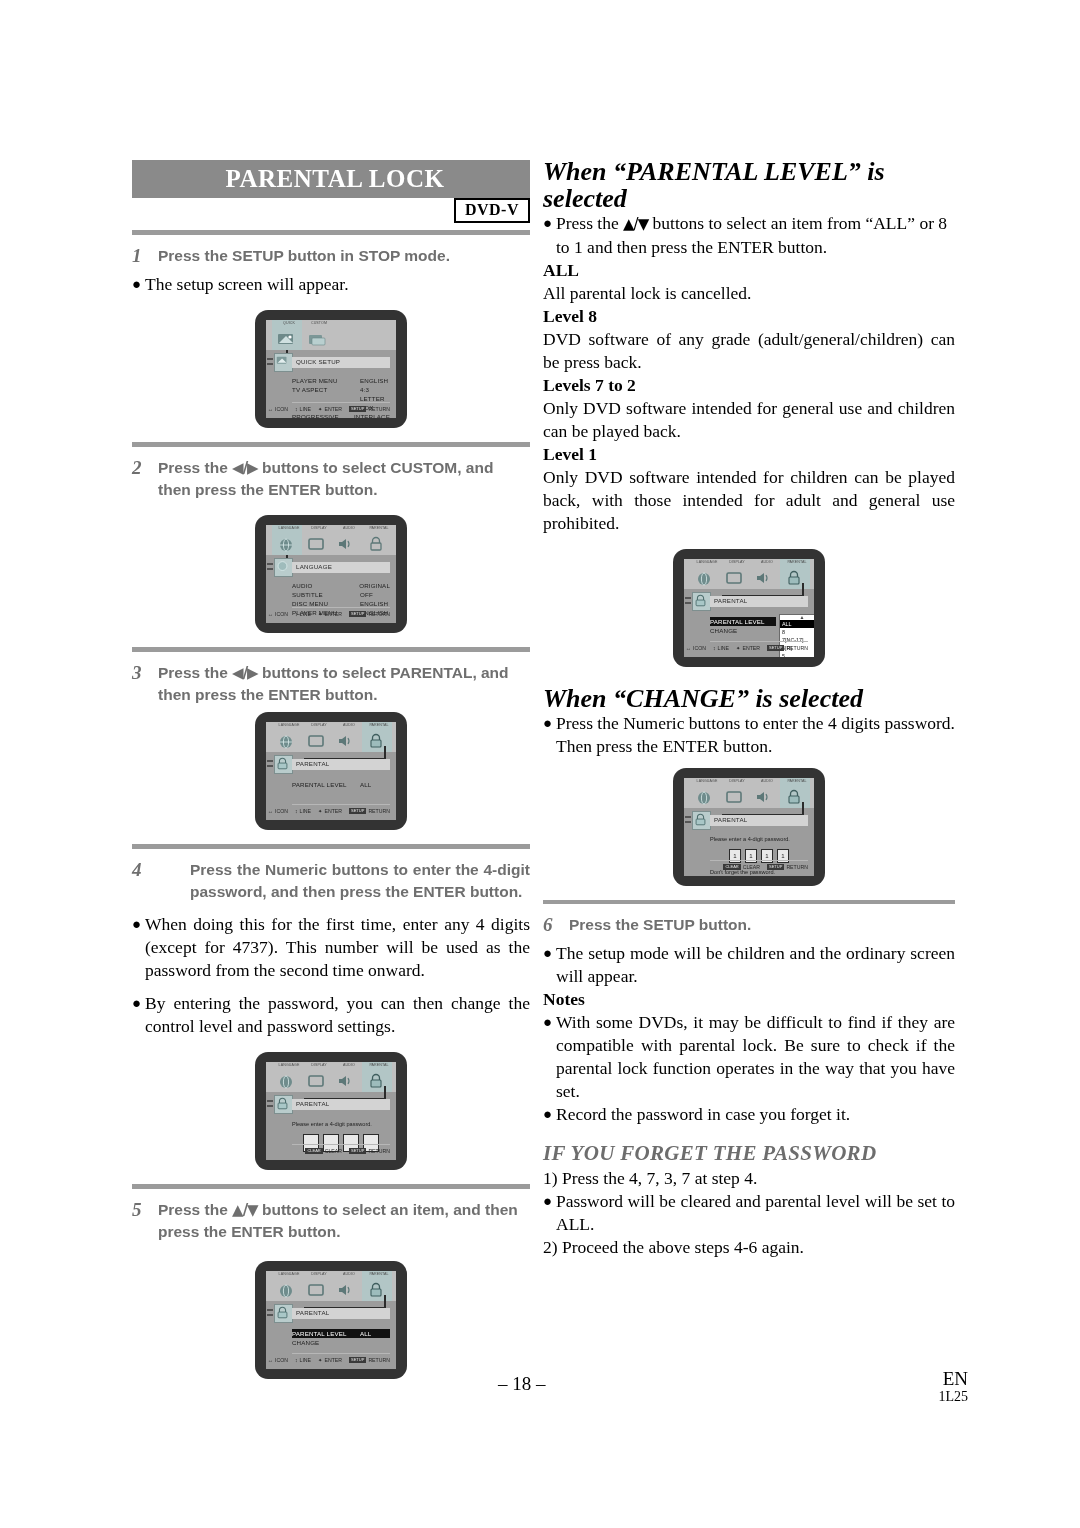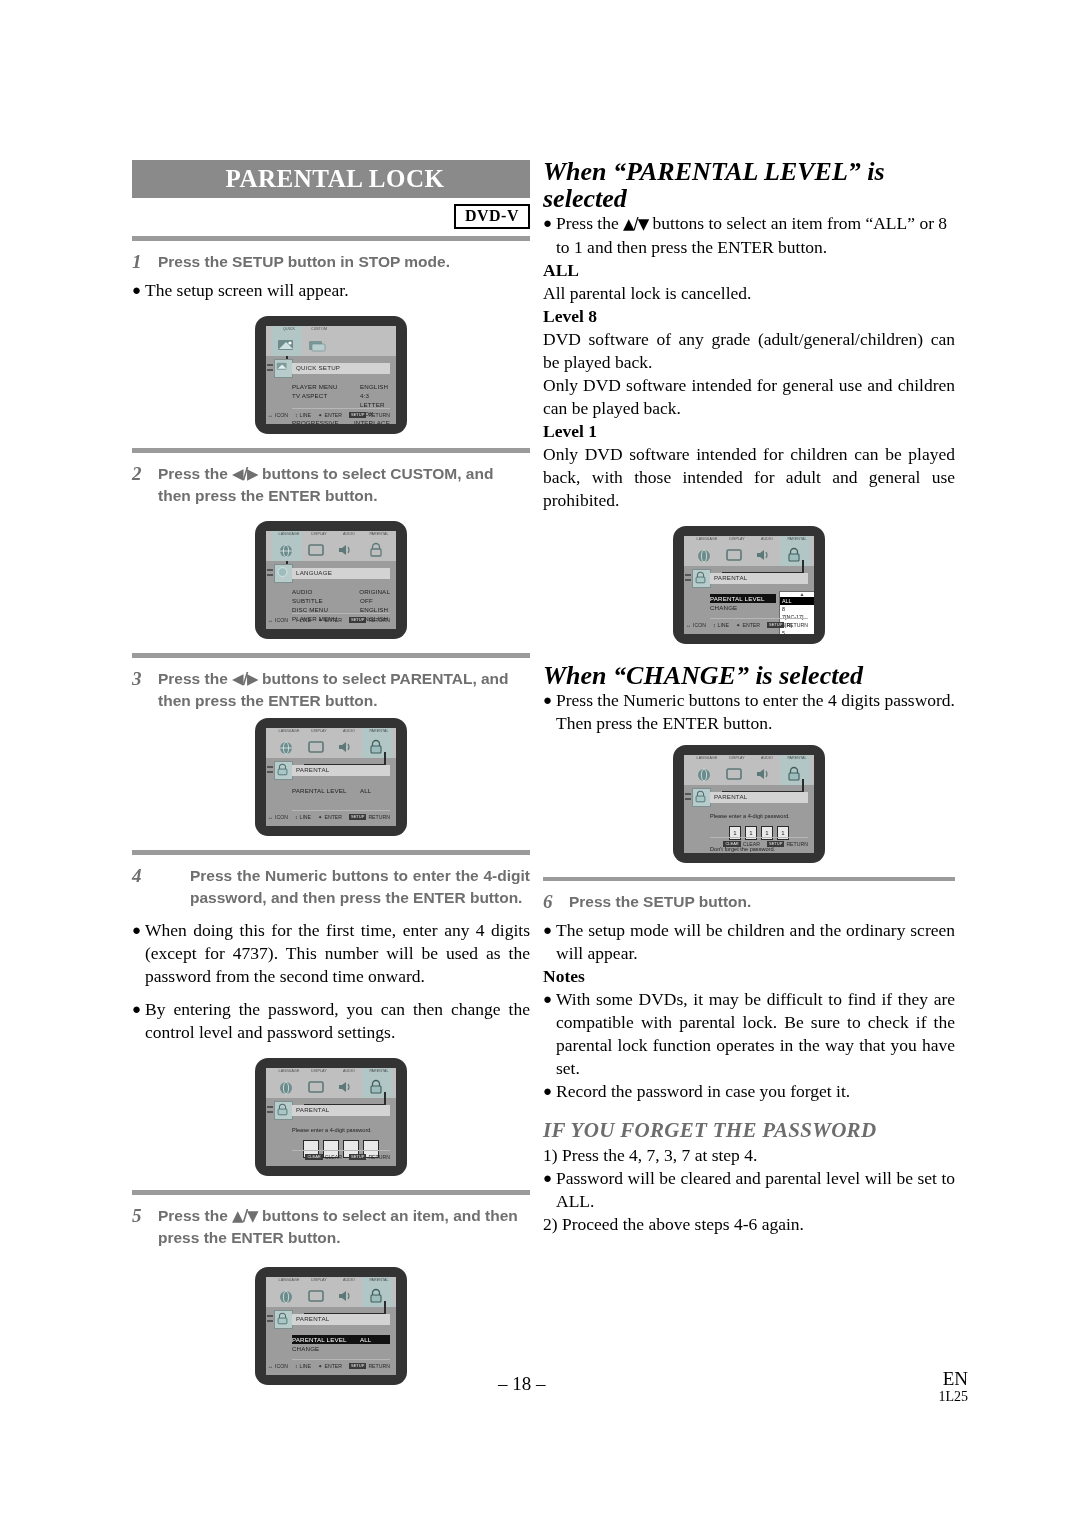--- a/index.html
+++ b/index.html
@@ -13,21 +13,21 @@
   
   .col-left{position:absolute;left:132px;top:160px;width:398px;}
   .col-right{position:absolute;left:543px;top:158px;width:412px;}
 
   
   .banner{
     background:#8a8a8a;color:#fff;height:38px;line-height:38px;
     text-align:center;font-family:"Liberation Serif",serif;
     font-weight:bold;font-size:25px;letter-spacing:.5px;padding-left:8px;
   }
-  .dvdv-row{height:32px;position:relative;margin-top:6px;}
+  .dvdv-row{height:32px;position:relative;}
   .dvdv{
     position:absolute;right:0;top:0;border:2px solid #000;
     padding:1px 9px 2px 9px;font-weight:bold;font-size:16px;
     font-family:"Liberation Serif",serif;letter-spacing:.5px;
   }
 
   
   .rule{height:5px;background:#9b9b9b;width:100%;}
   .rule.thin{height:4px;}
   .sp6{height:6px;}
@@ -602,22 +602,23 @@
 
     <div class="para">
       <div class="bullet">●</div>
       <div class="ptxt noj"><span>Press the</span> <span class="arrowglyph">▲/▼</span> <span>buttons to select an item from “ALL” or 8 to 1 and then press the ENTER button.</span></div>
     </div>
 
     <div class="bold">ALL</div>
     <div class="plain noj">All parental lock is cancelled.</div>
 
     <div class="bold">Level 8</div>
-    <div class="plain">DVD software of any grade (adult/general/children) can be played back.</div>
-
+    <div class="plain">DVD software of any grade (adult/general/children) can be press back.</div>
+
+    <div class="bold">Levels 7 to 2</div>
     <div class="plain">Only DVD software intended for general use and children can be played back.</div>
 
     <div class="bold">Level 1</div>
     <div class="plain">Only DVD software intended for children can be played back, with those intended for adult and general use prohibited.</div>
 
     <div class="sp14"></div>
 
     <div class="osd-wrap">
       <div class="osd" style="width:152px;height:118px;">
         <div class="inner">

